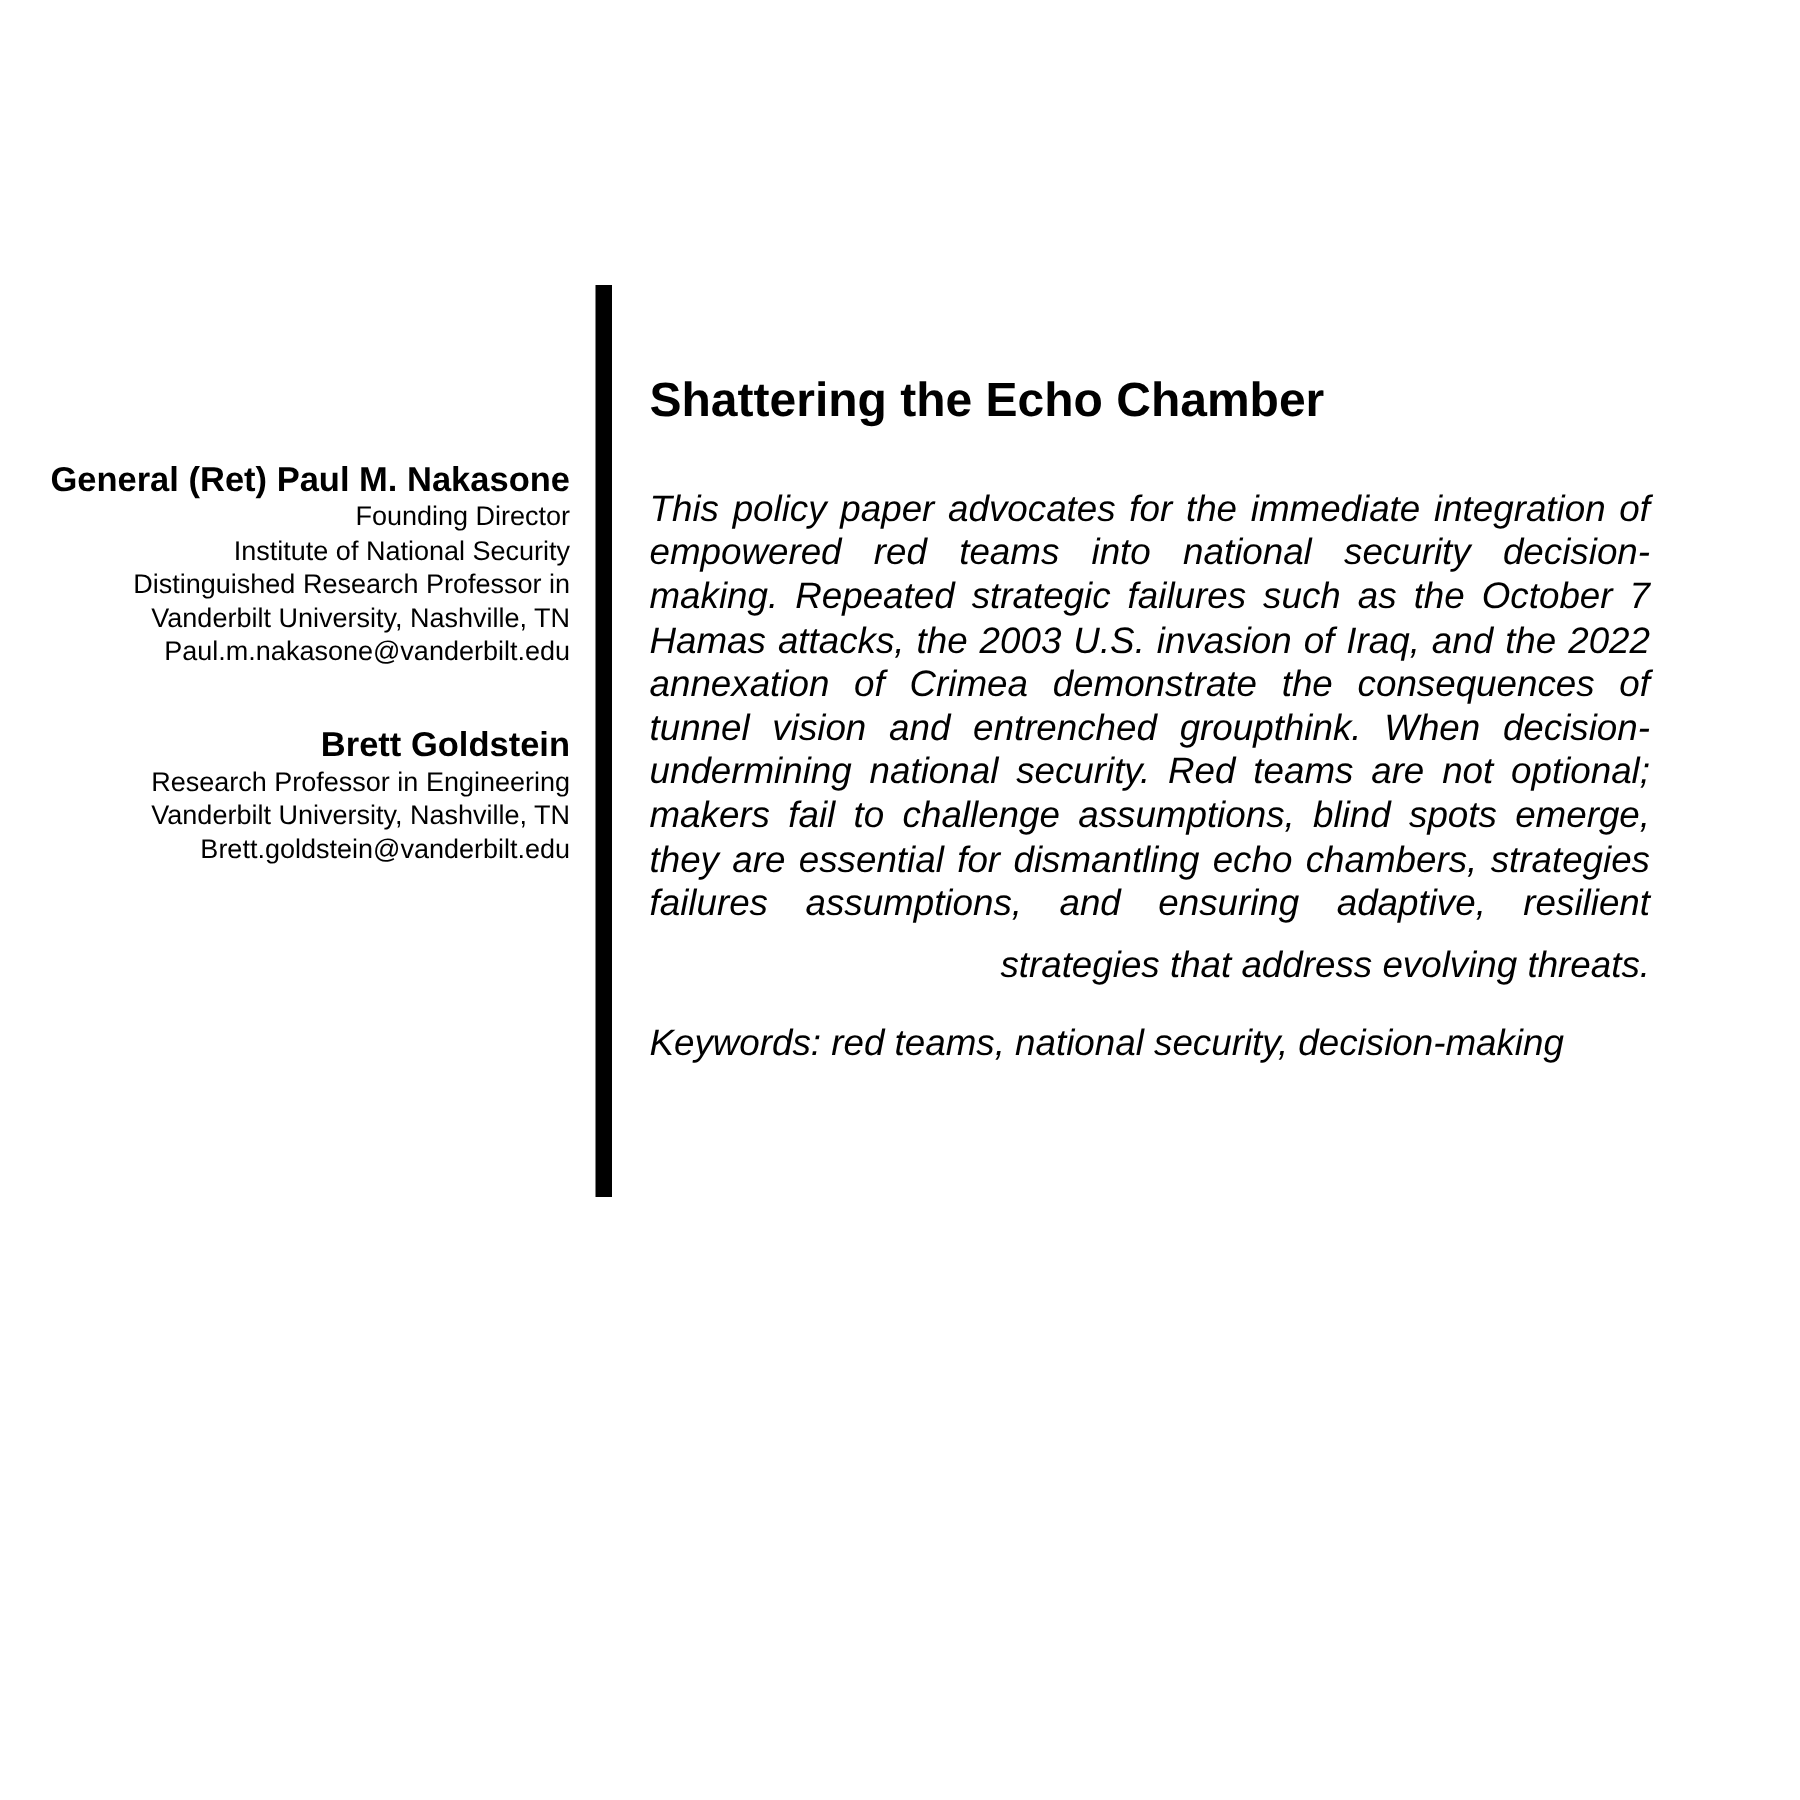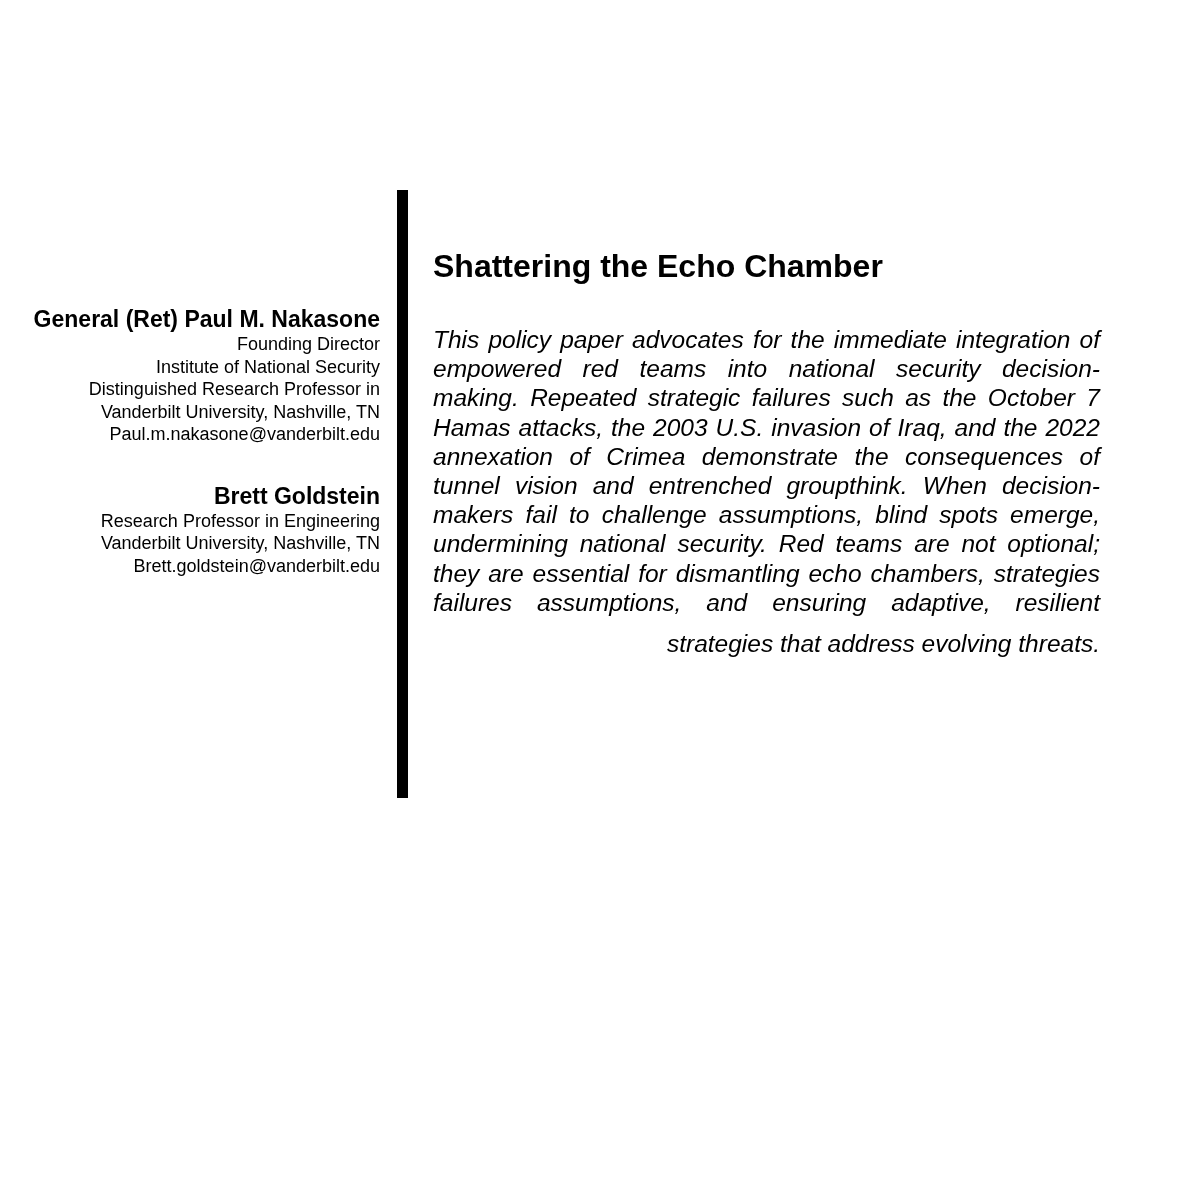--- a/index.html
+++ b/index.html
@@ -120,21 +120,22 @@
 
   <h1 class="paper-title">Shattering the Echo Chamber</h1>
 
   <div class="abstract">
     <div class="abstract-line">This policy paper advocates for the immediate integration of</div>
     <div class="abstract-line">empowered red teams into national security decision-</div>
     <div class="abstract-line">making. Repeated strategic failures such as the October 7</div>
     <div class="abstract-line">Hamas attacks, the 2003 U.S. invasion of Iraq, and the 2022</div>
     <div class="abstract-line">annexation of Crimea demonstrate the consequences of</div>
     <div class="abstract-line">tunnel vision and entrenched groupthink. When decision-</div>
+    <div class="abstract-line">undermining national security. Red teams are not optional;</div>
     <div class="abstract-line">makers fail to challenge assumptions, blind spots emerge,</div>
-    <div class="abstract-line">undermining national security. Red teams are not optional;</div>
     <div class="abstract-line">they are essential for dismantling echo chambers, strategies</div>
     <div class="abstract-line">failures assumptions, and ensuring adaptive, resilient</div>
     <div class="abstract-line last-line">strategies that address evolving threats.</div>
   </div>
 
+  <div class="keywords">Keywords: red teams, national security, decision-making</div>
 
 </div>
 
 </body></html>

